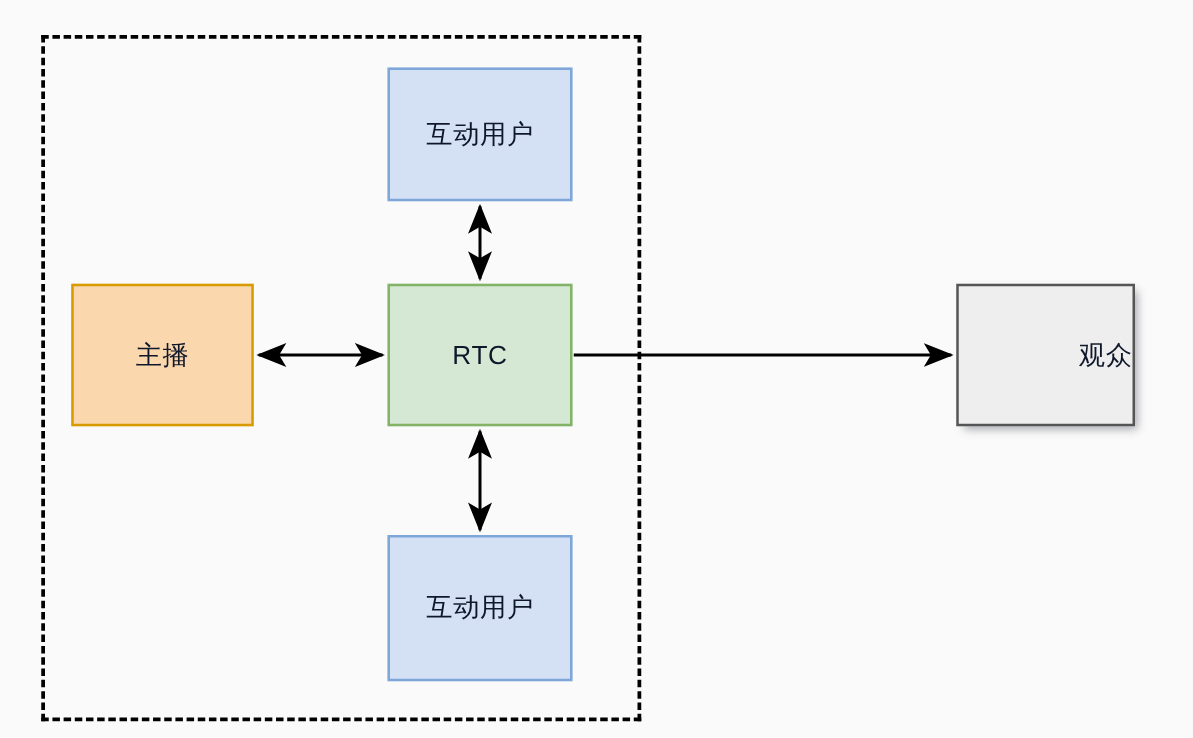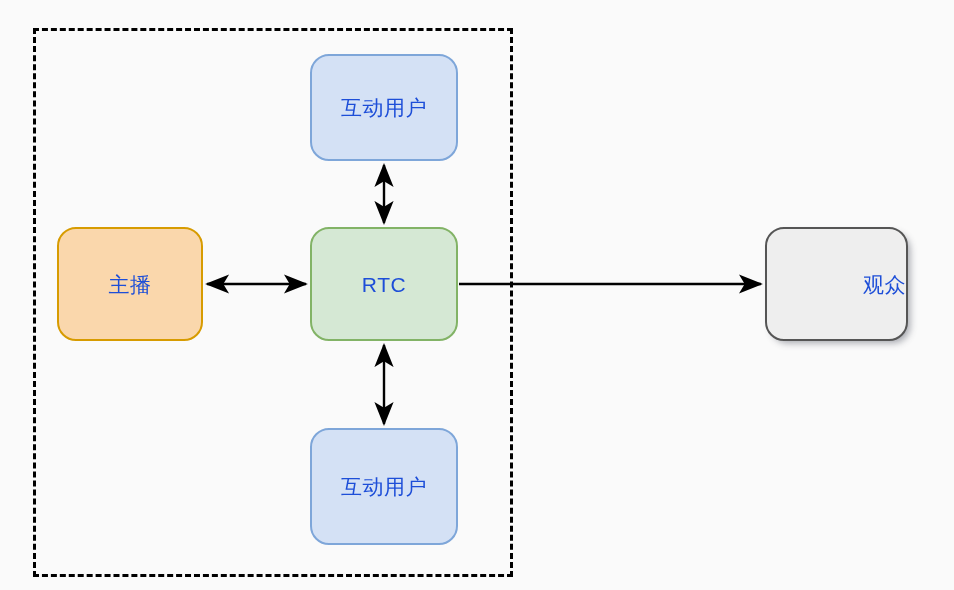--- a/index.html
+++ b/index.html
@@ -21,25 +21,24 @@
     width: 954px;
     height: 590px;
   }
   .node {
     position: absolute;
     box-sizing: border-box;
     display: flex;
     align-items: center;
     justify-content: center;
     font-size: 21px;
-    color: #1d4ed8;
+    color: #0f172a;
     letter-spacing: 0.5px;
     line-height: 1;
     user-select: none;
-    border-radius: 19px;
   }
   
   .group-boundary {
     position: absolute;
     box-sizing: border-box;
     border: 3px dashed #000000;
     background: transparent;
   }
   
   .node.blue {

